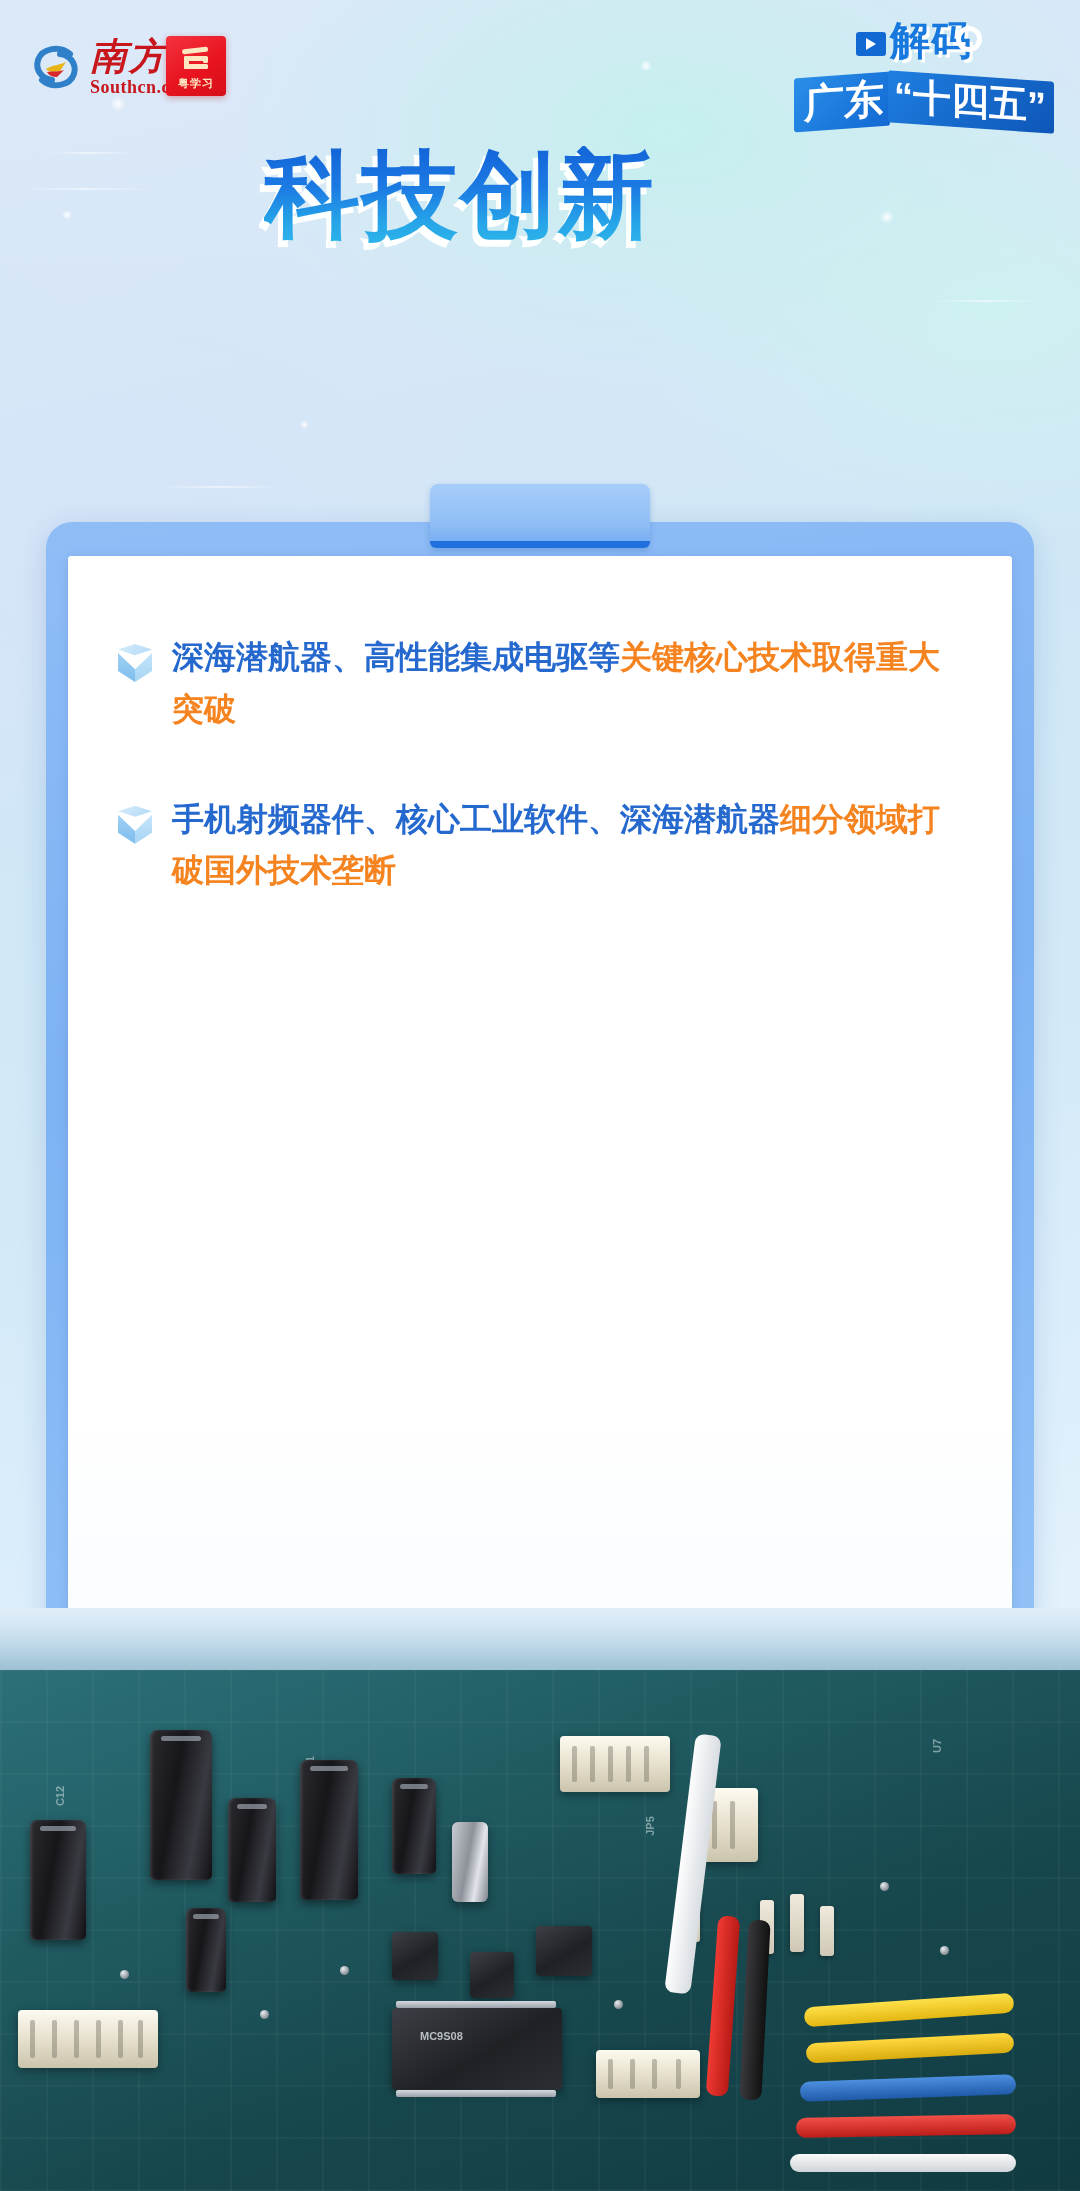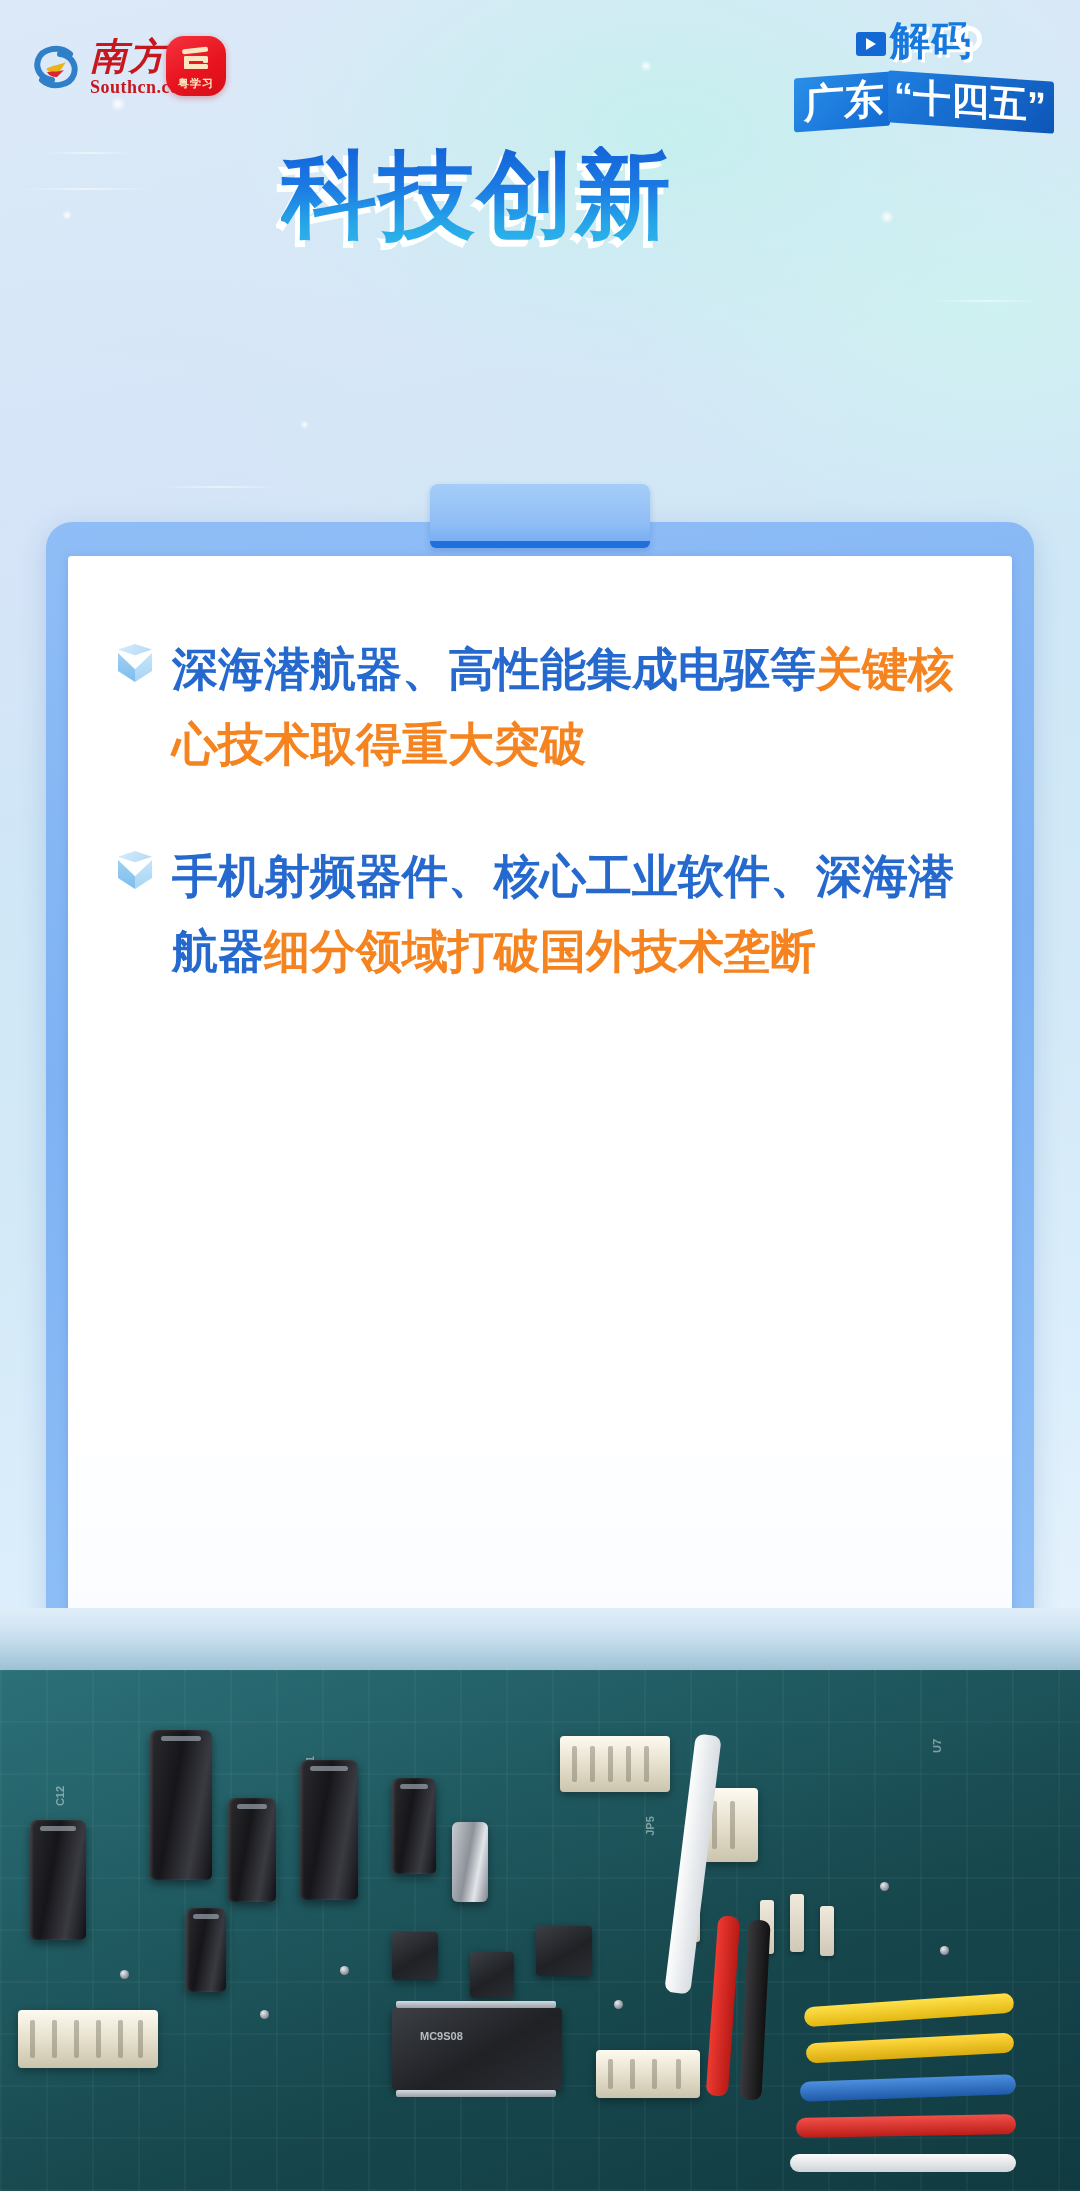--- a/index.html
+++ b/index.html
@@ -42,21 +42,21 @@
     font-family:"Liberation Serif","DejaVu Serif",serif;
     font-size:37px; font-weight:700; color:#c8161d; letter-spacing:2px;
     font-style:italic;
   }
   .sw-en {
     font-family:"Liberation Serif","DejaVu Serif",serif;
     font-size:18px; font-weight:700; color:#c8161d; letter-spacing:.5px; margin-top:3px;
   }
   .logo-yue {
     position:absolute; left:166px; top:36px;
-    width:60px; height:60px; border-radius:18px;
+    width:60px; height:60px; border-radius:4px;
     background:linear-gradient(150deg,#f5333f 0%,#e8141f 55%,#d60f18 100%);
     box-shadow:0 2px 6px rgba(200,22,29,.35);
     display:flex; flex-direction:column; align-items:center; justify-content:center;
     overflow:hidden;
     text-align:right;
   }
   .yue-glyph { width:40px; height:30px; position:relative; margin-top:2px; }
   .yue-sub {
     font-size:11px; font-weight:700; color:#ffe9c4; letter-spacing:1px;
     font-family:"Liberation Sans",sans-serif; margin-top:2px;
@@ -100,21 +100,21 @@
     background:linear-gradient(135deg,#1f7fe0 0%,#0d56b8 100%);
     padding:6px 8px 8px 6px; transform:skewY(4deg);
     border-radius:3px; margin-left:-2px;
   }
   .badge-145 {
     font-size:38px; font-weight:900; color:#ffffff; line-height:1;
     font-family:"Liberation Sans",sans-serif;
   }
 
   
-  #title { position:absolute; top:146px; left:17px; width:920px; text-align:center; }
+  #title { position:absolute; top:146px; left:0; width:920px; text-align:center; }
   .t-line { line-height:1.02; white-space:nowrap; }
   .t-line1 { font-size:96px; }
   .t-line2 { font-size:96px; margin-top:8px; }
   .t-ch {
     display:inline-block;
     font-family:"Liberation Sans","DejaVu Sans",sans-serif;
     font-weight:900;
     letter-spacing:2px;
     background:linear-gradient(180deg,#1364d8 0%,#1c7ae3 42%,#26a4e8 78%,#2db4ea 100%);
     -webkit-background-clip:text; background-clip:text; color:transparent;
@@ -180,21 +180,21 @@
     clip-path:polygon(0% 0%,100% 56%,100% 100%,0% 62%);
   }
   .cube-right {
     left:17px; top:9px; width:17px; height:29px;
     background:linear-gradient(180deg,#c5e4fa 0%,#a6d5f4 100%);
     clip-path:polygon(0% 56%,100% 0%,100% 62%,0% 100%);
   }
   .bullet-text {
     font-family:"Liberation Sans","DejaVu Sans",sans-serif;
     font-weight:900;
-    font-size:46px;
+    font-size:32px;
     line-height:1.62;
     letter-spacing:0px;
     color:#2569cf;
   }
   .seg-blue { color:#2569cf; }
   .seg-orange { color:#f5831f; }
 
   
   #photo {
     position:absolute; left:0; top:1608px; width:1080px; height:583px;

